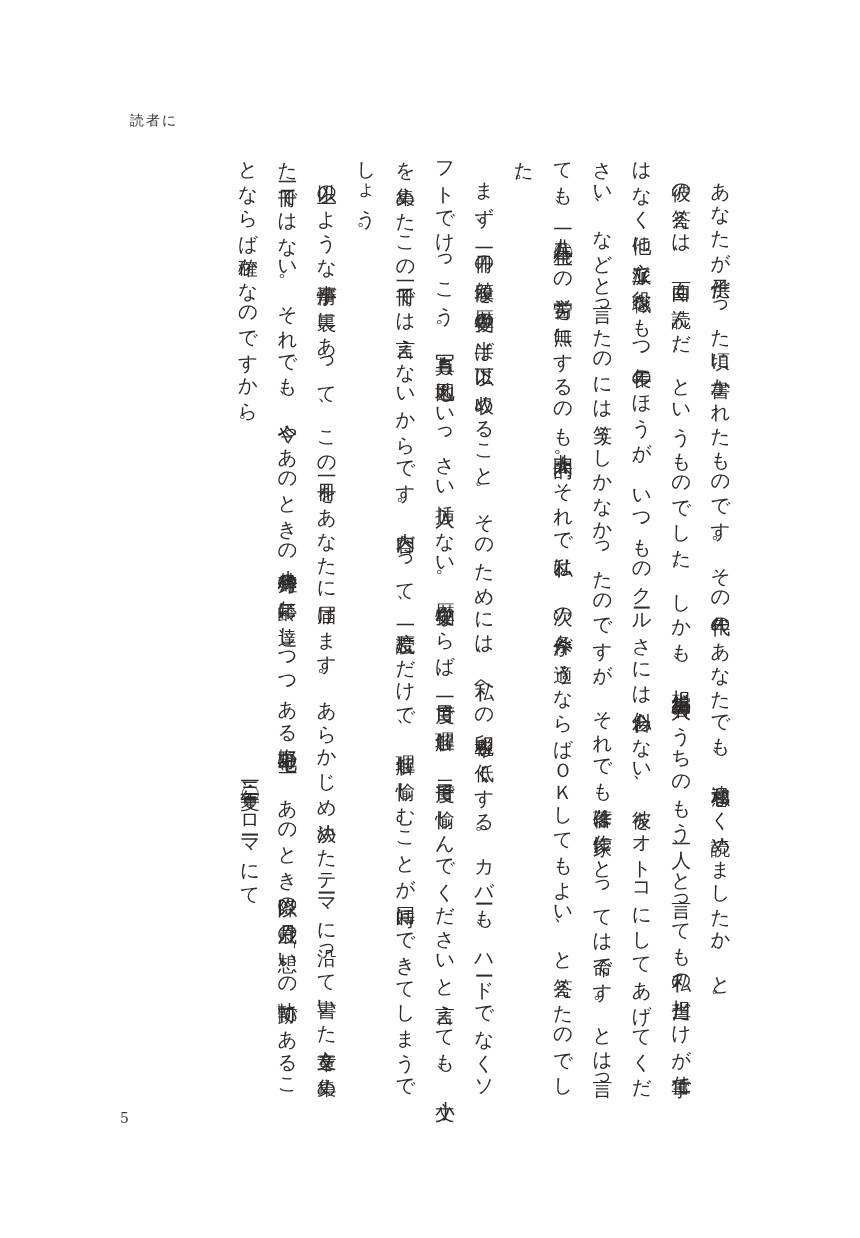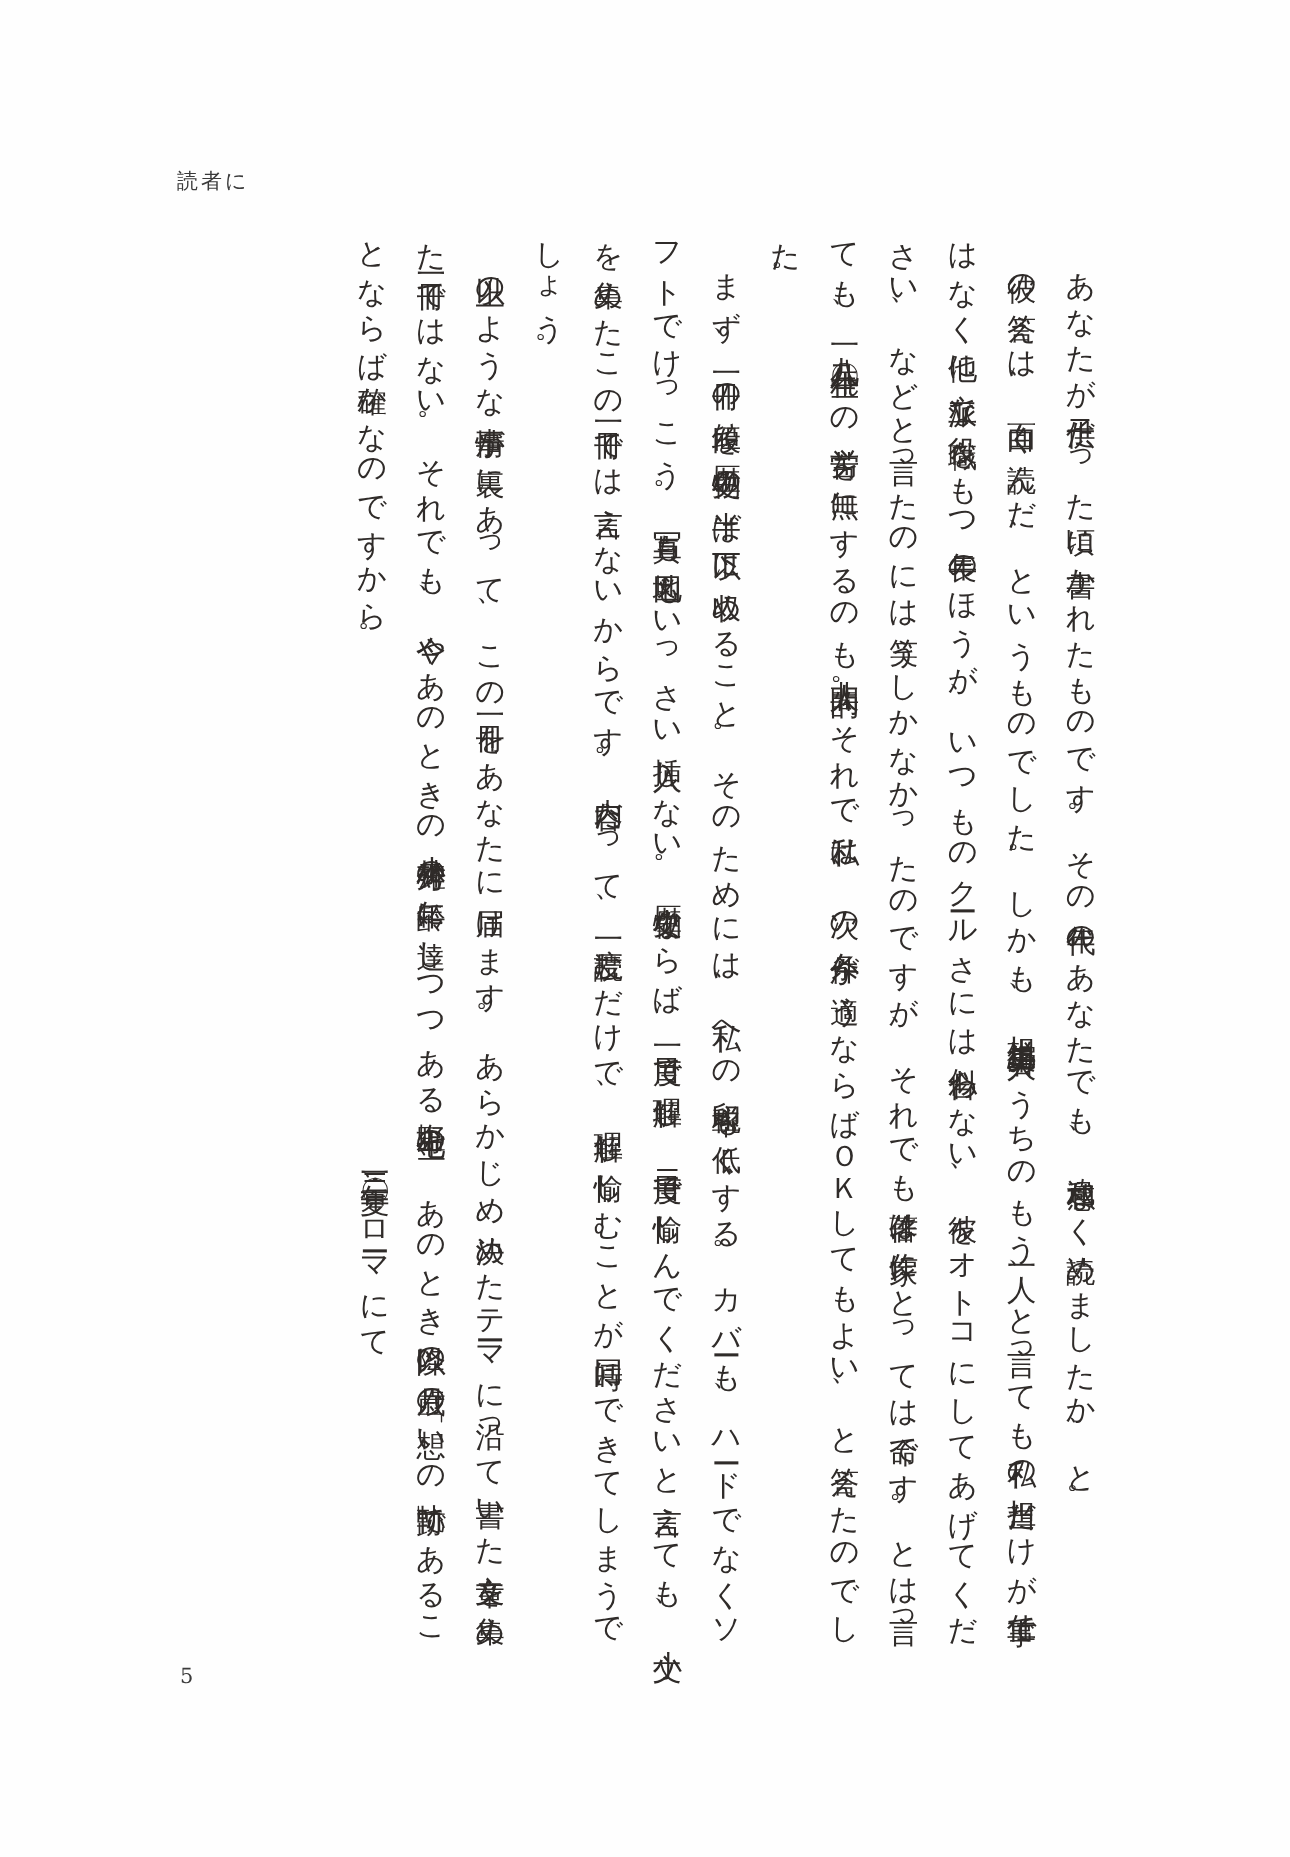--- a/index.html
+++ b/index.html
@@ -19,21 +19,21 @@
   .page {
     position: absolute;
     inset: 0;
     background: #fefefe;
   }
 
   
   .running-head {
     position: absolute;
     top: 112px;
-    left: 118px;
+    left: 130px;
     font-size: 14px;
     letter-spacing: 2px;
     color: #3a3a3a;
     font-family: "DejaVu Serif", "Liberation Serif", serif;
   }
 
   
   .folio {
     position: absolute;
     left: 120px;

